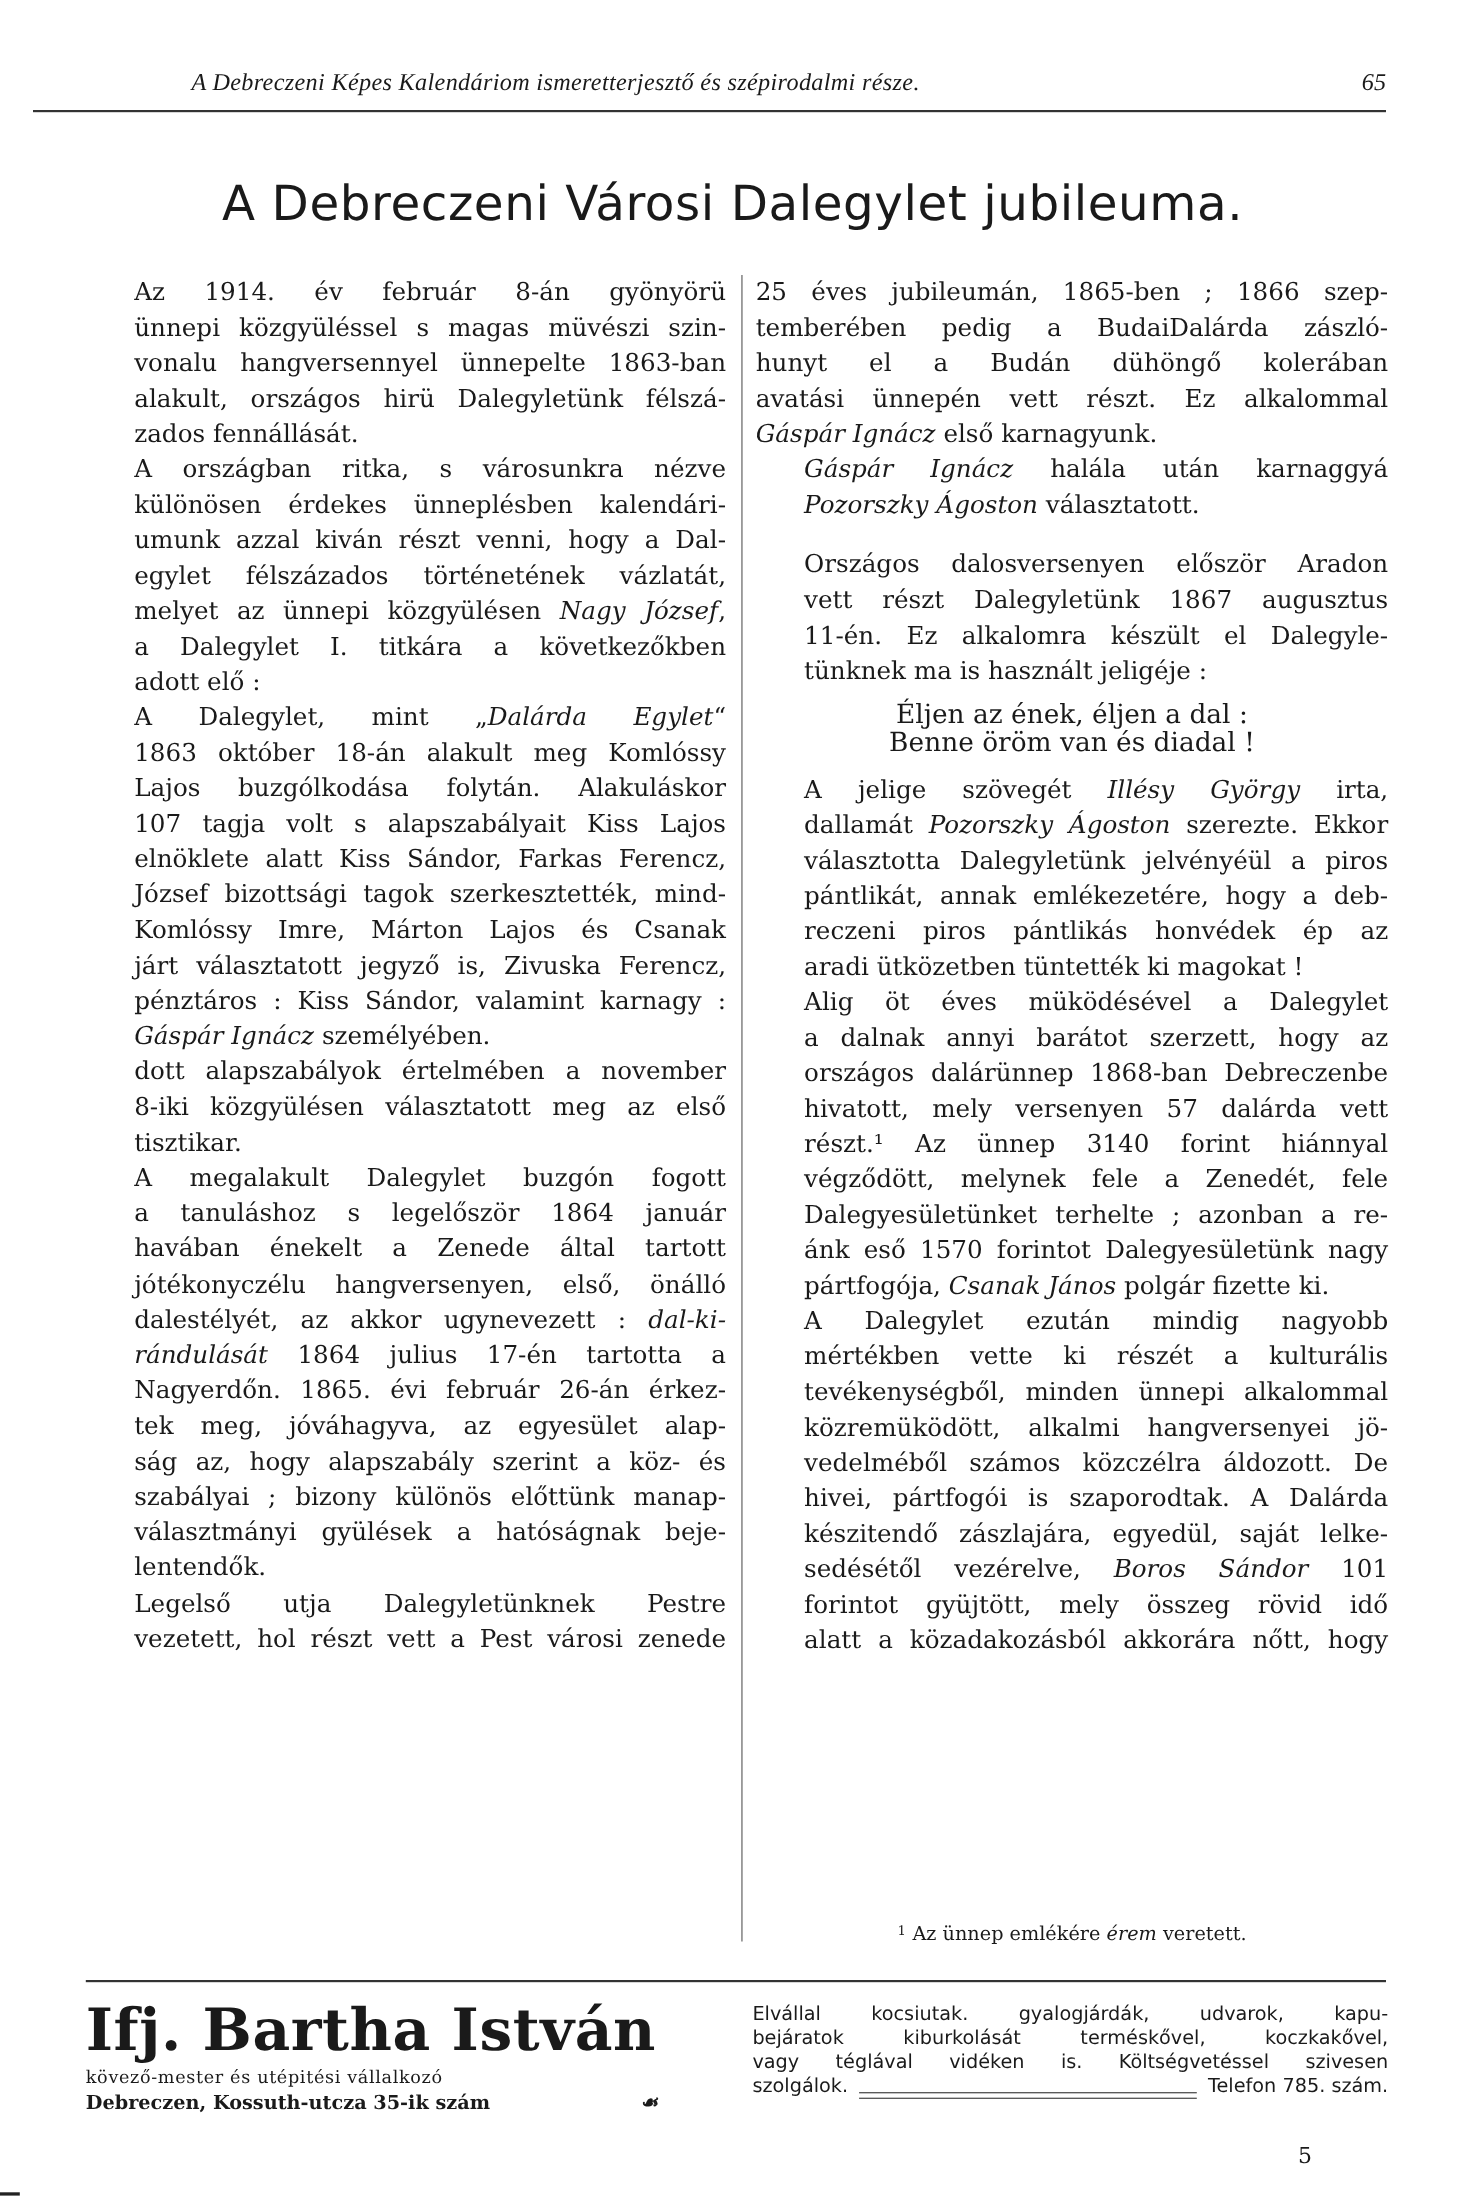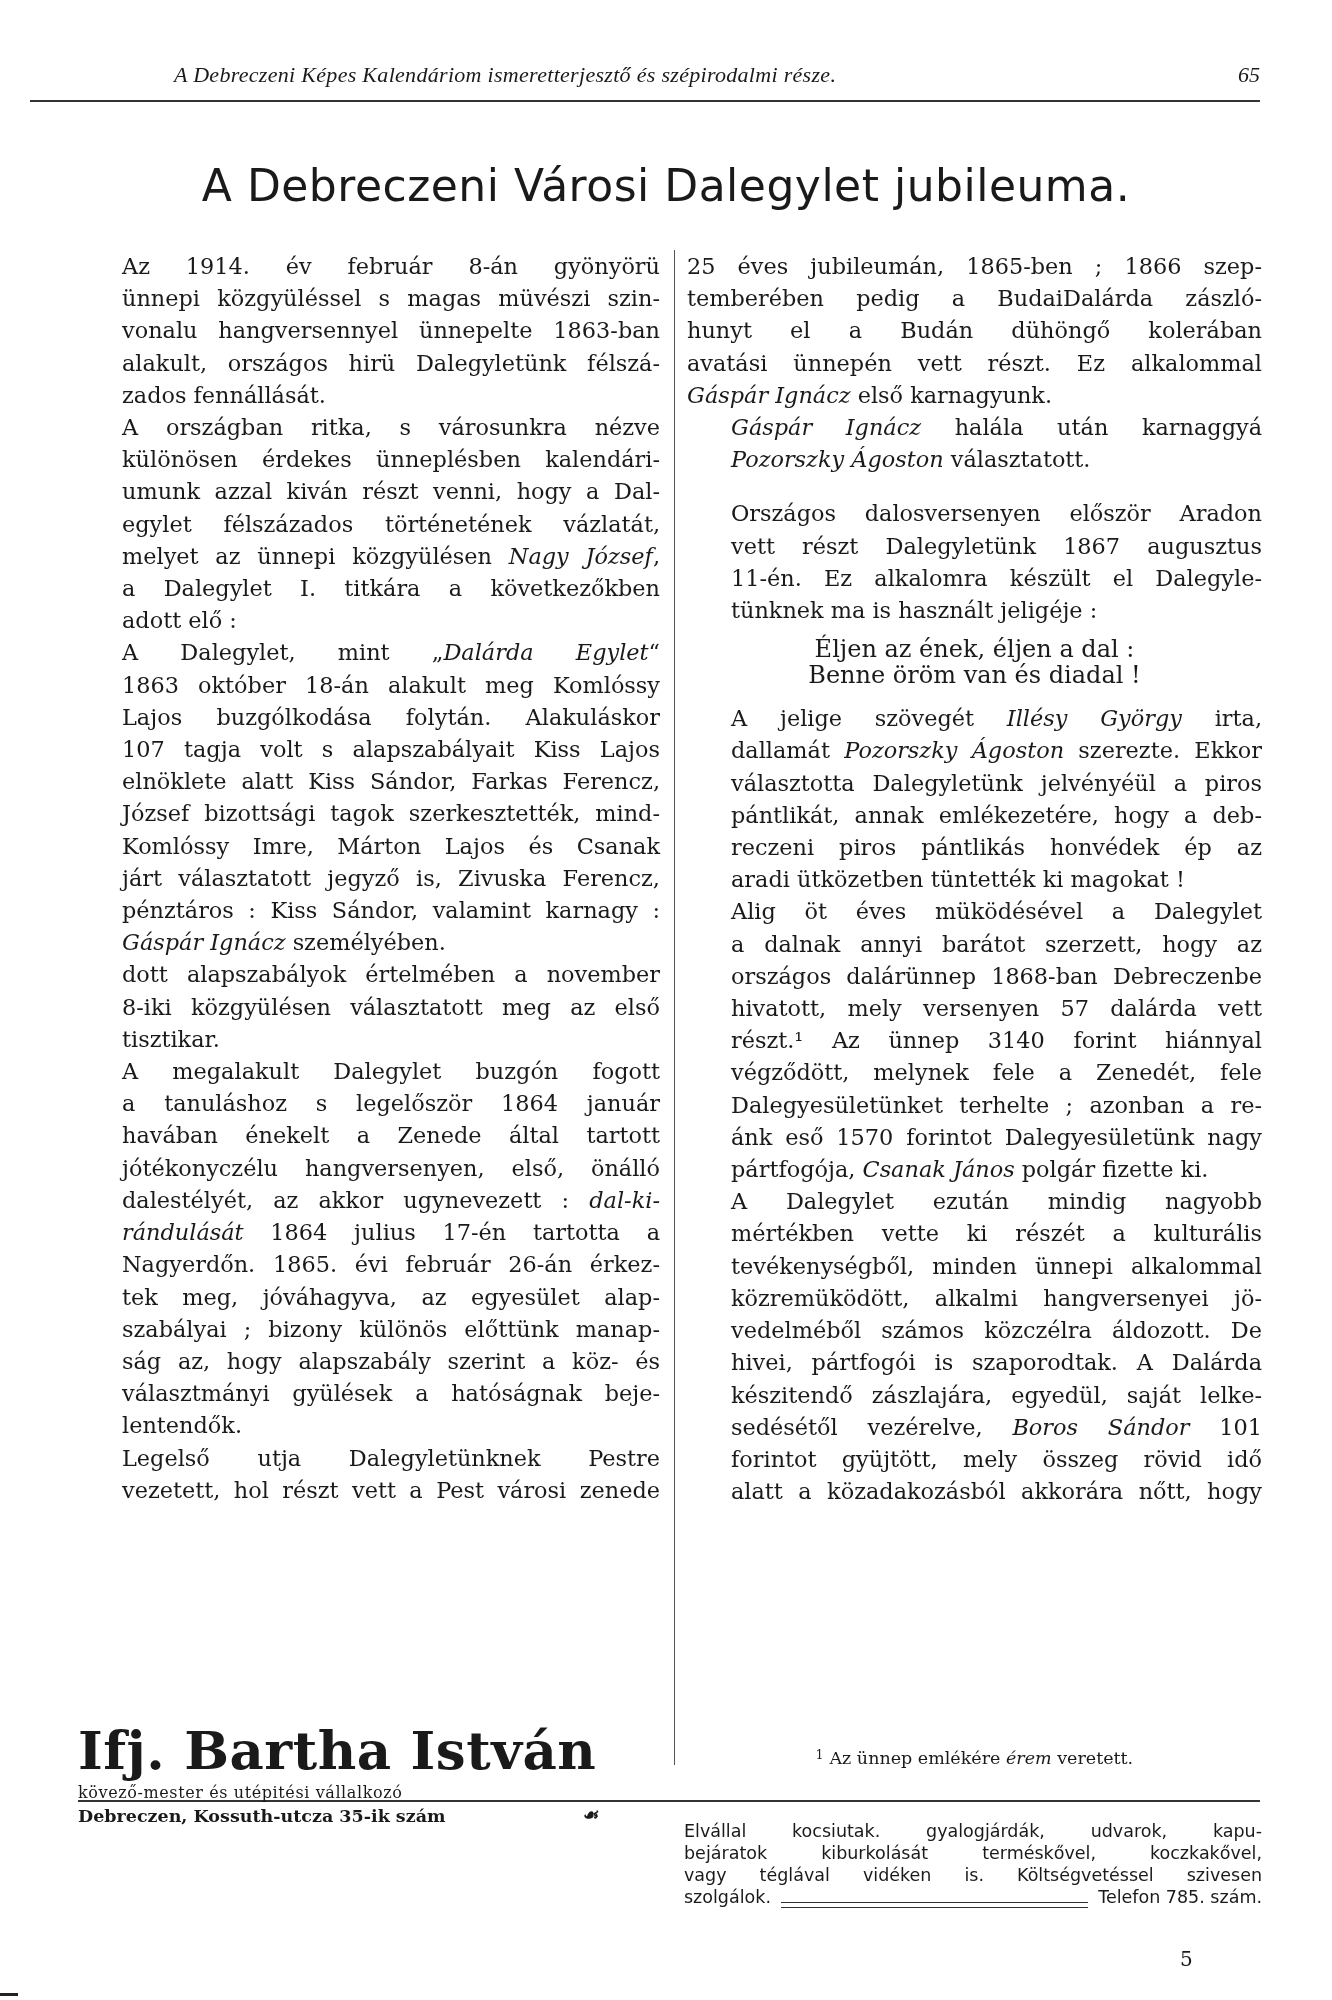--- a/index.html
+++ b/index.html
@@ -35,21 +35,21 @@
   .motto {
     margin: 10px 0 14px 0; text-align: center; font-size: 24px; line-height: 26px;
   }
   .motto span { display: block; }
   .footnote {
     position: absolute; left: 687px; top: 1748px; width: 575px; text-align: center;
     font-size: 17.5px;
   }
   .footnote sup { font-size: 12px; vertical-align: 5px; margin-right: 6px; }
   .ad-rule { position: absolute; left: 78px; top: 1800px; width: 1182px; height: 2px; background: #333; }
-  .ad-left { position: absolute; left: 78px; top: 1719px; width: 560px; }
+  .ad-left { position: absolute; left: 78px; top: 1815px; width: 560px; }
   .ad-name {
     font-family: "DejaVu Serif", serif; font-weight: bold; font-size: 53px; line-height: 62px;
     letter-spacing: 0.5px;
   }
   .ad-trade {
     font-family: "DejaVu Serif", serif; font-weight: normal; font-size: 16px; letter-spacing: 0.6px;
     margin-top: 2px;
   }
   .ad-address {
     font-family: "DejaVu Serif", serif; font-weight: bold; font-size: 17.5px; margin-top: 4px;
@@ -115,22 +115,22 @@
     </p>
     <p class="indent">
       <span class="line" style="text-indent: 44px;">A megalakult Dalegylet buzgón fogott</span>
       <span class="line">a tanuláshoz s legelőször 1864 január</span>
       <span class="line">havában énekelt a Zenede által tartott</span>
       <span class="line">jótékonyczélu hangversenyen, első, önálló</span>
       <span class="line">dalestélyét, az akkor ugynevezett : <i>dal-ki-</i></span>
       <span class="line"><i>rándulását</i> 1864 julius 17-én tartotta a</span>
       <span class="line">Nagyerdőn. 1865. évi február 26-án érkez-</span>
       <span class="line">tek meg, jóváhagyva, az egyesület alap-</span>
+      <span class="line">ság az, hogy alapszabály szerint a köz- és</span>
       <span class="line">szabályai ; bizony különös előttünk manap-</span>
-      <span class="line">ság az, hogy alapszabály szerint a köz- és</span>
       <span class="line">választmányi gyülések a hatóságnak beje-</span>
       <span class="line last">lentendők.</span>
     </p>
     <p class="indent">
       <span class="line" style="text-indent: 44px;">Legelső utja Dalegyletünknek Pestre</span>
       <span class="line">vezetett, hol részt vett a Pest városi zenede</span>
     </p>
   </div>
 <div class="col-divider"></div>
 <div class="col right">

